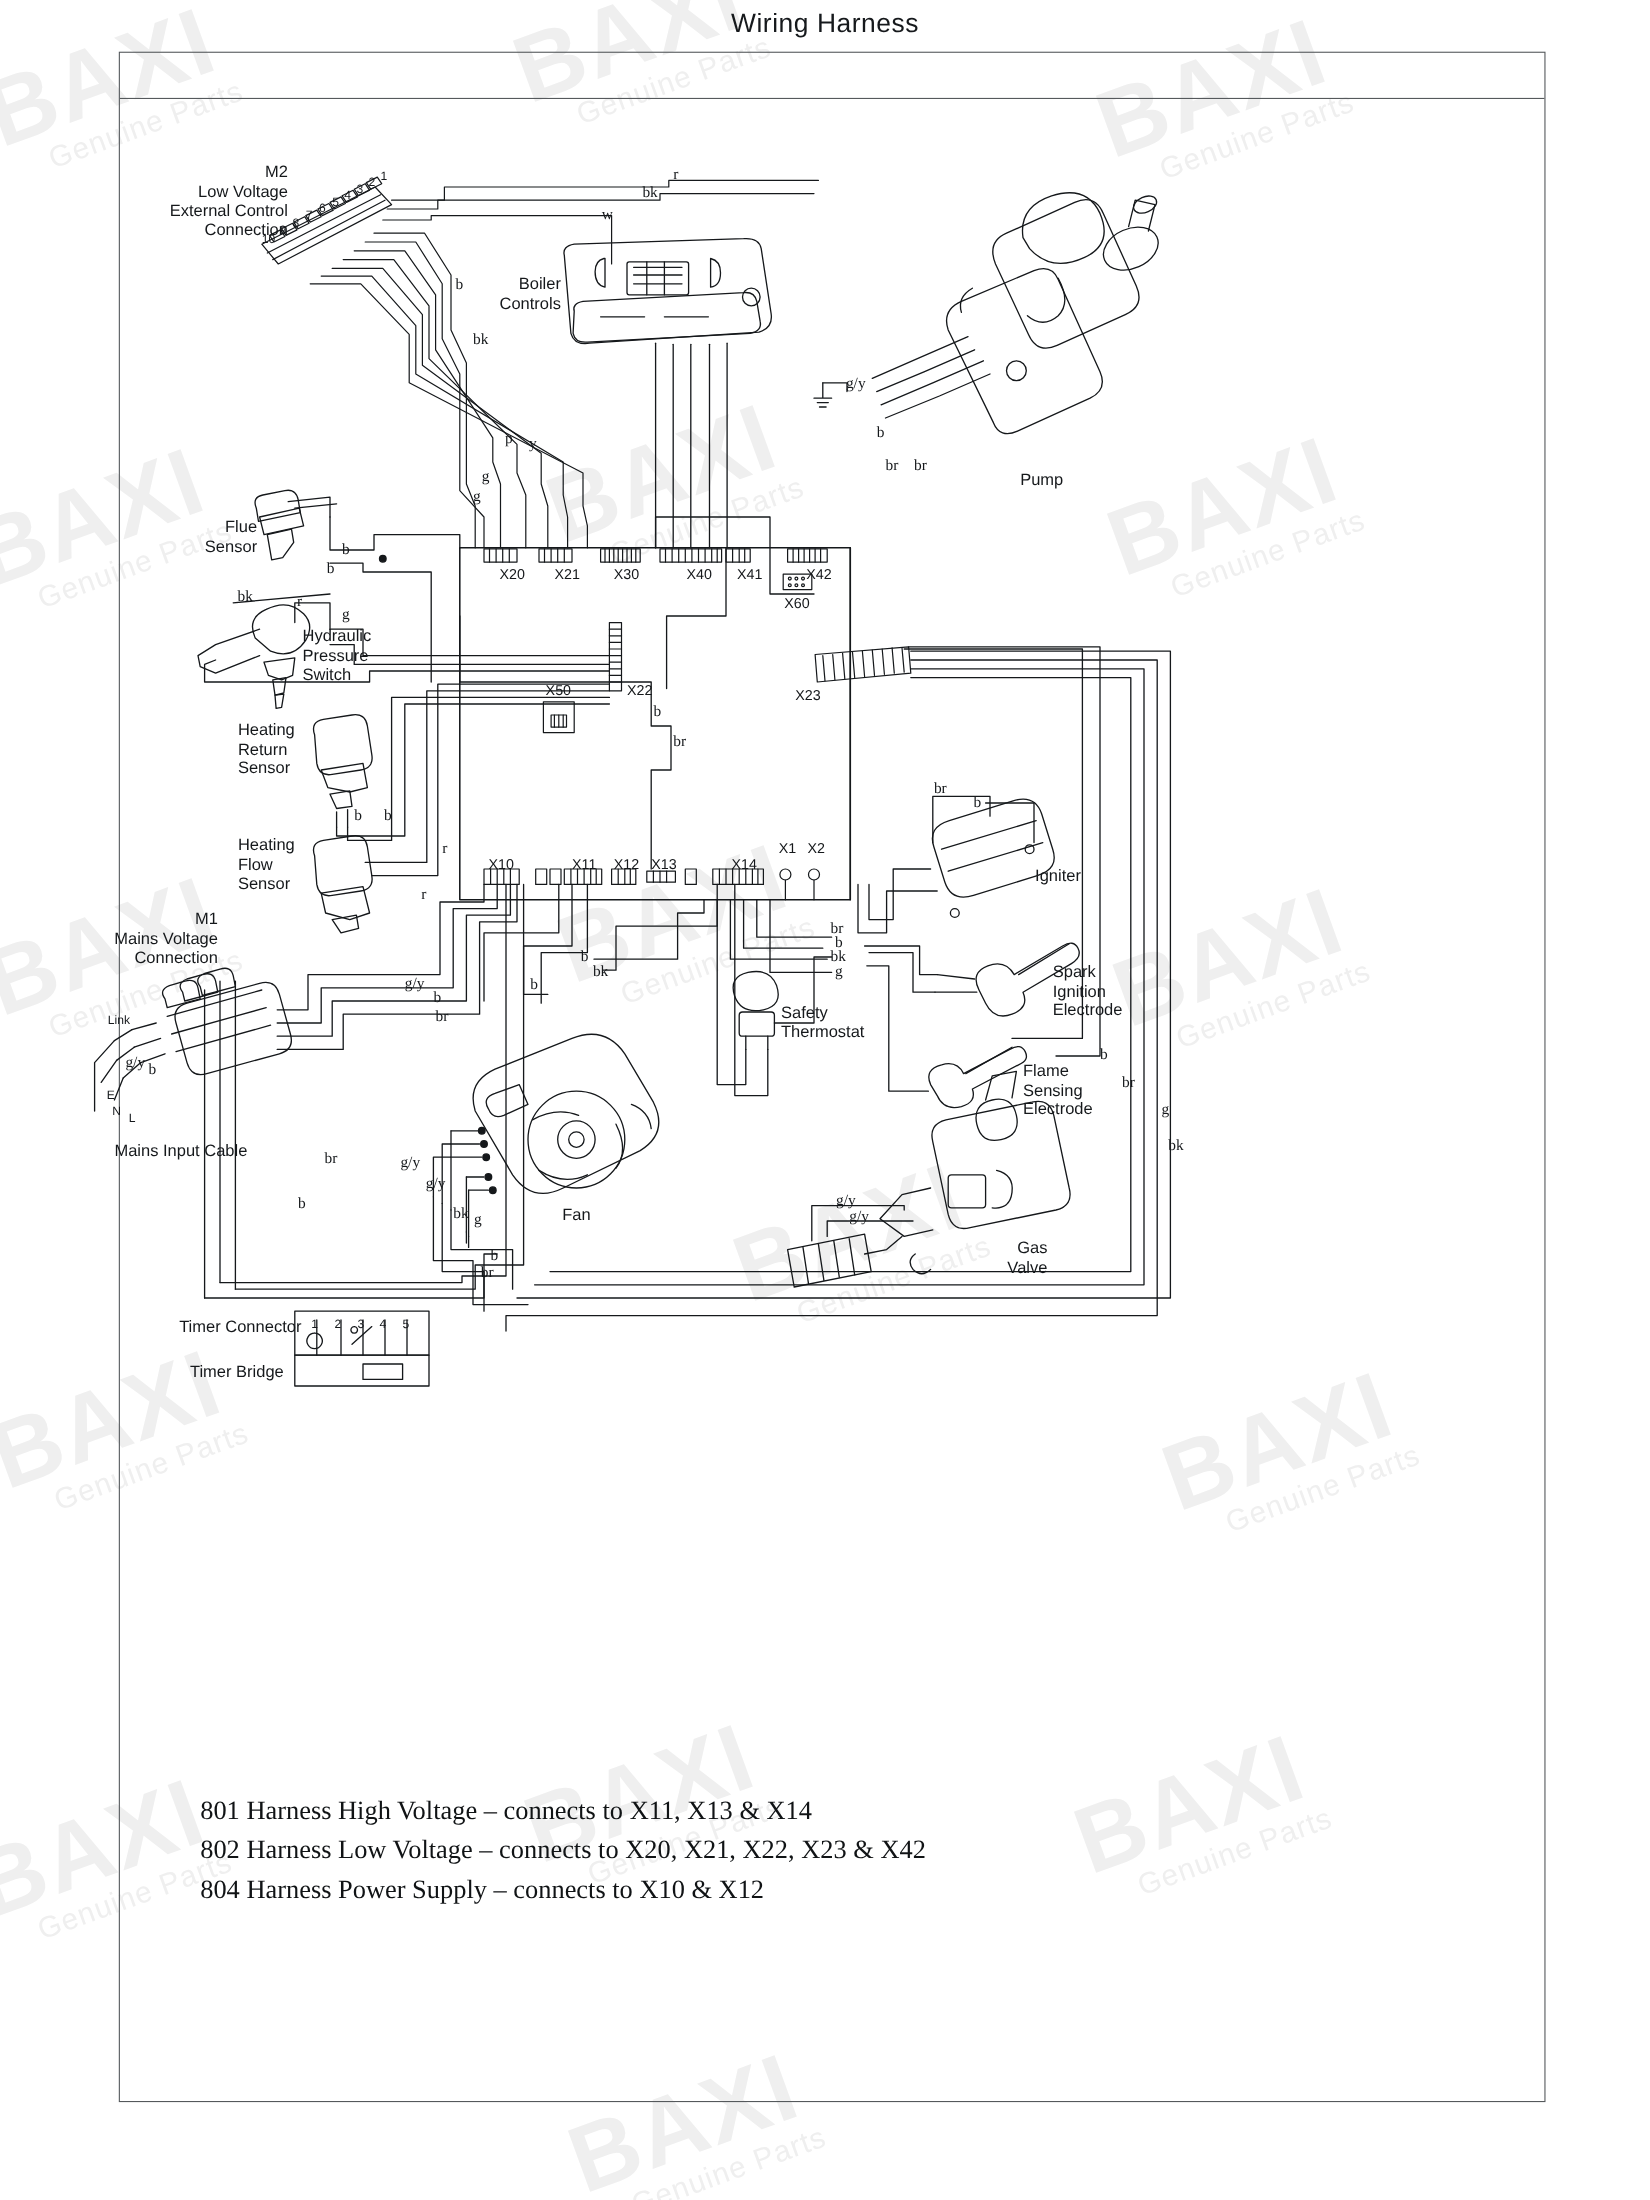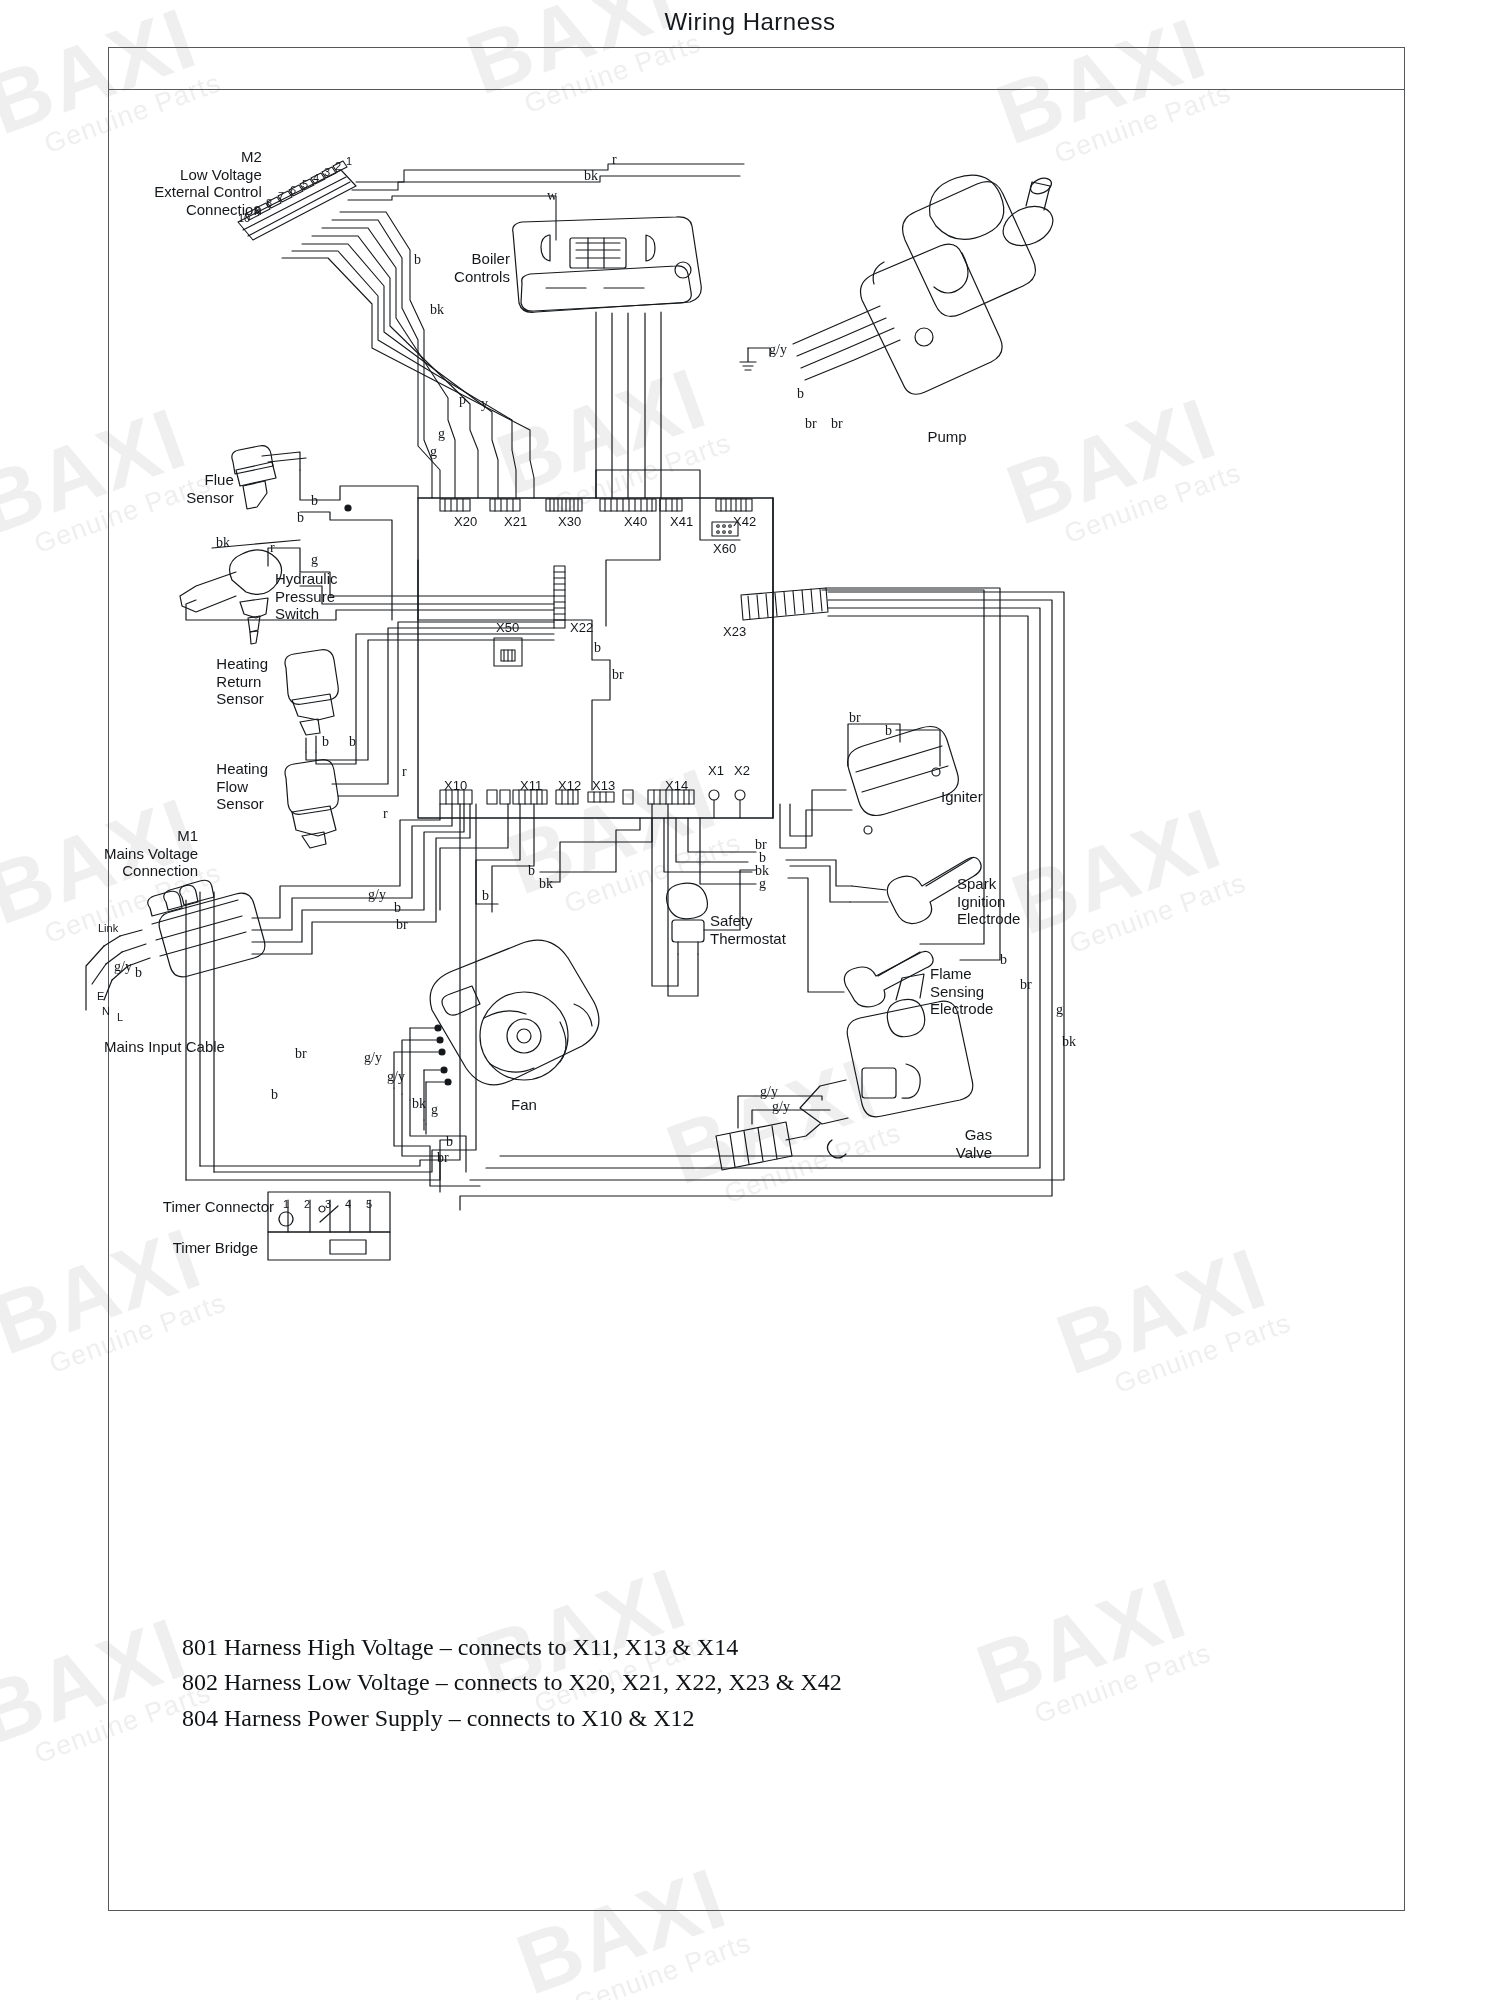--- a/index.html
+++ b/index.html
@@ -548,21 +548,21 @@
   <div class="lbl c" style="left:524px; top:1096px;">Fan</div>
   <div class="lbl" style="left:710px; top:912px;">Safety
 Thermostat</div>
   <div class="lbl" style="left:941px; top:788px;">Igniter</div>
   <div class="lbl" style="left:957px; top:875px;">Spark
 Ignition
 Electrode</div>
   <div class="lbl" style="left:930px; top:965px;">Flame
 Sensing
 Electrode</div>
-  <div class="lbl c" style="left:934px; top:1126px;margin-left:40px;">Gas
+  <div class="lbl c" style="left:934px; top:1126px;">Gas
 Valve</div>
   <div class="lbl r" style="left:258px; top:1198px;margin-left:16px;">Timer Connector</div>
   <div class="lbl r" style="left:258px; top:1239px;">Timer Bridge</div>
 
   <div class="conn-lbl" style="left:454px; top:514px;">X20</div>
   <div class="conn-lbl" style="left:504px; top:514px;">X21</div>
   <div class="conn-lbl" style="left:558px; top:514px;">X30</div>
   <div class="conn-lbl" style="left:624px; top:514px;text-align:right;">X40</div>
   <div class="conn-lbl" style="left:670px; top:514px;">X41</div>
   <div class="conn-lbl" style="left:733px; top:514px;">X42</div>

